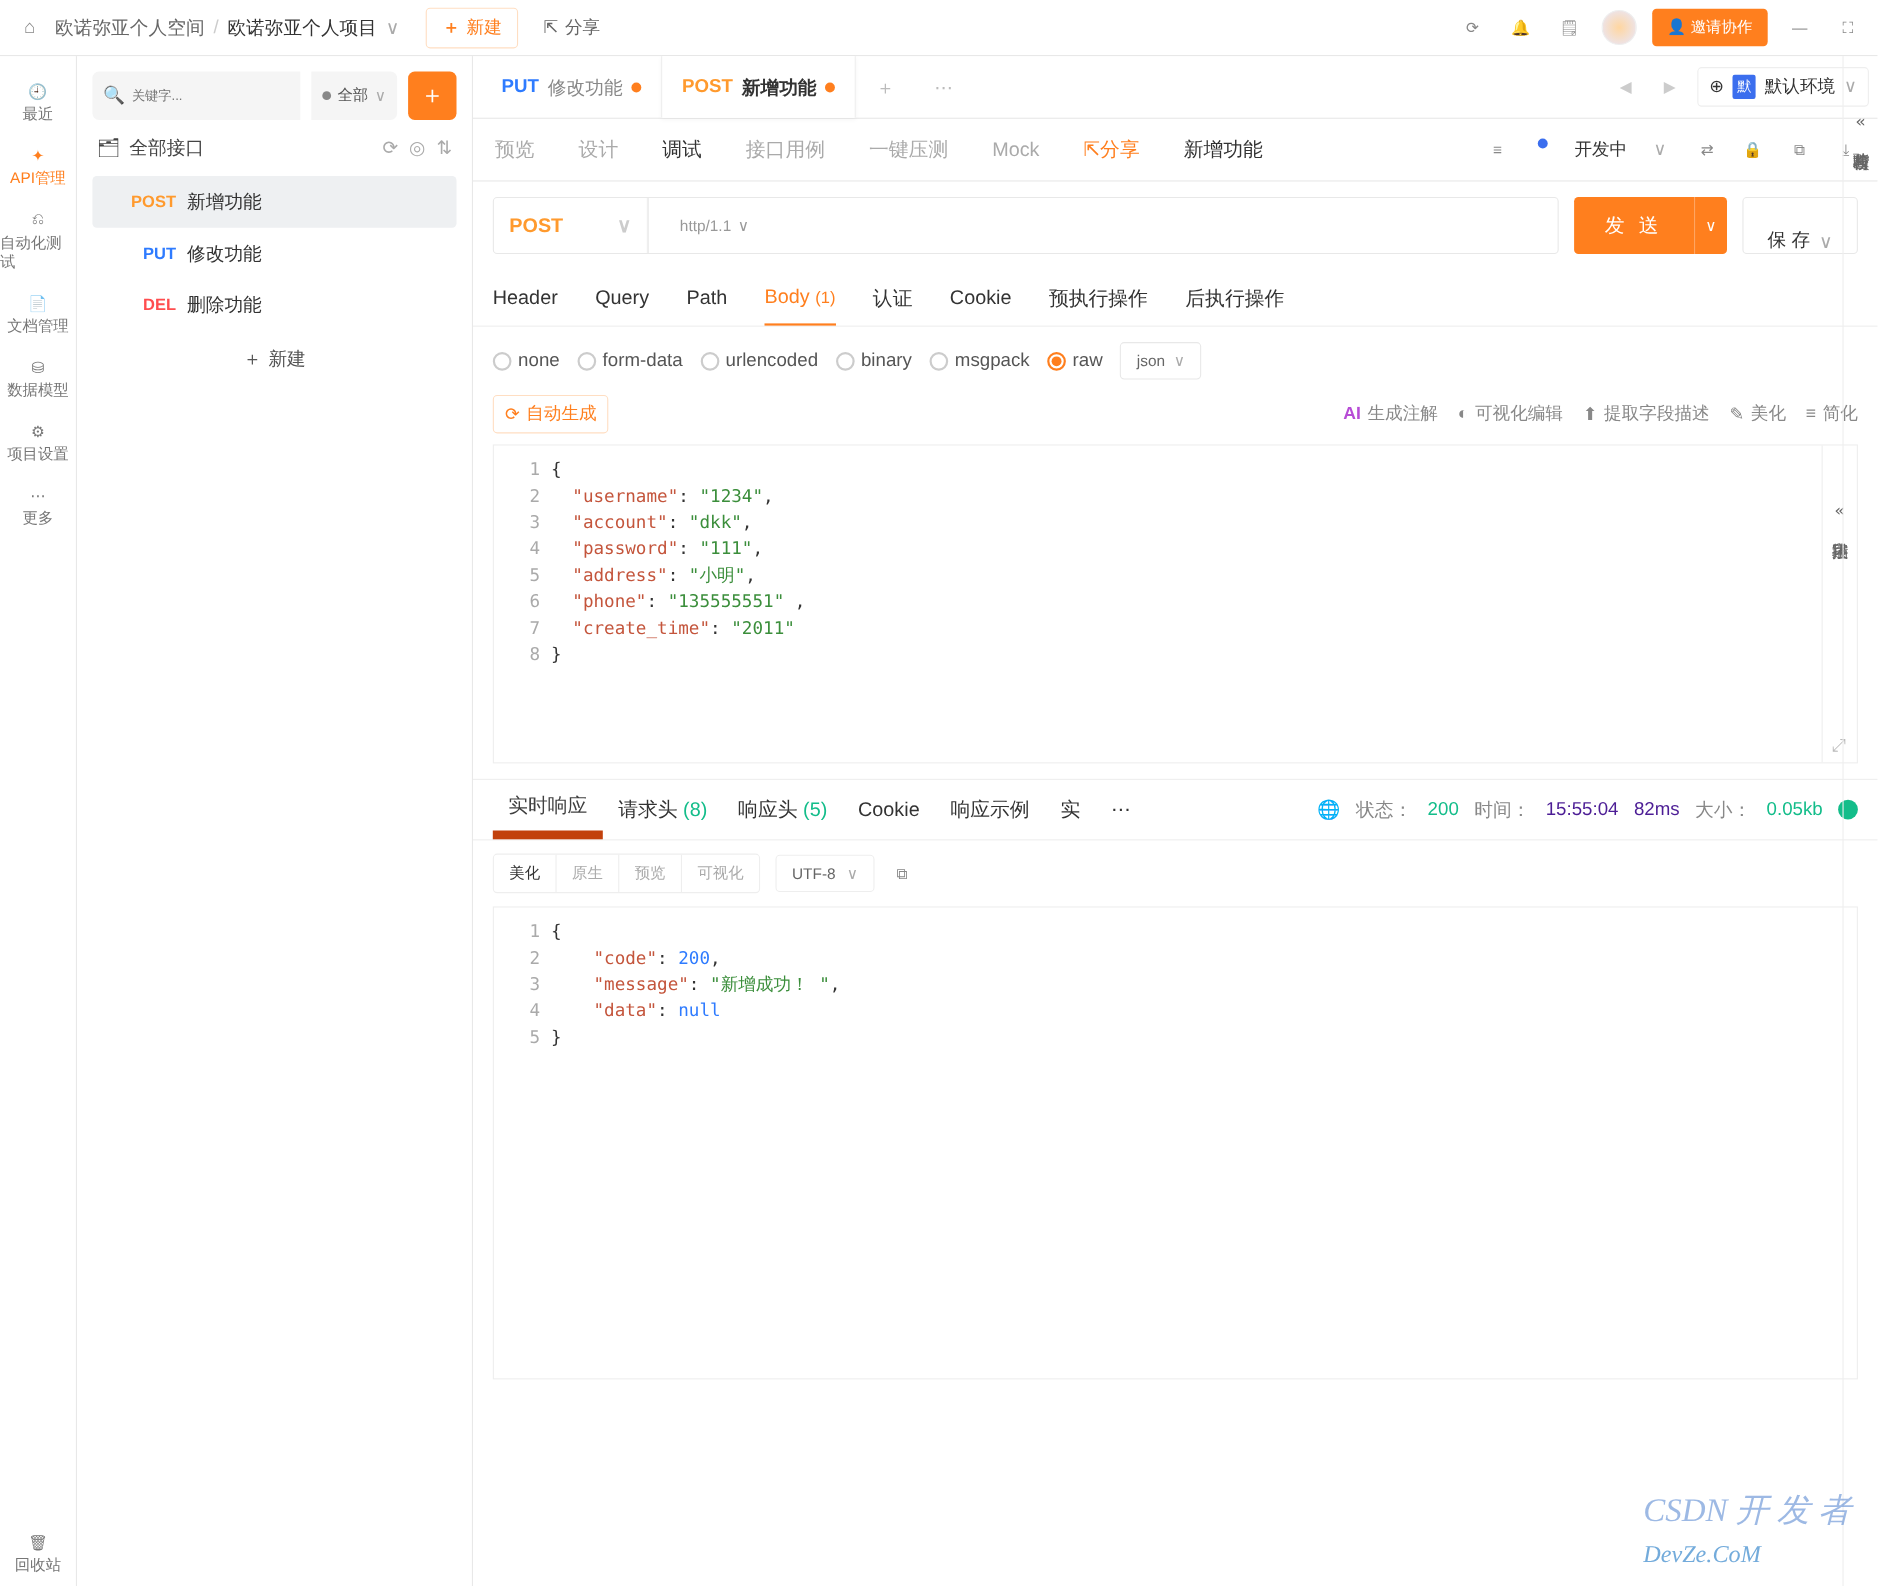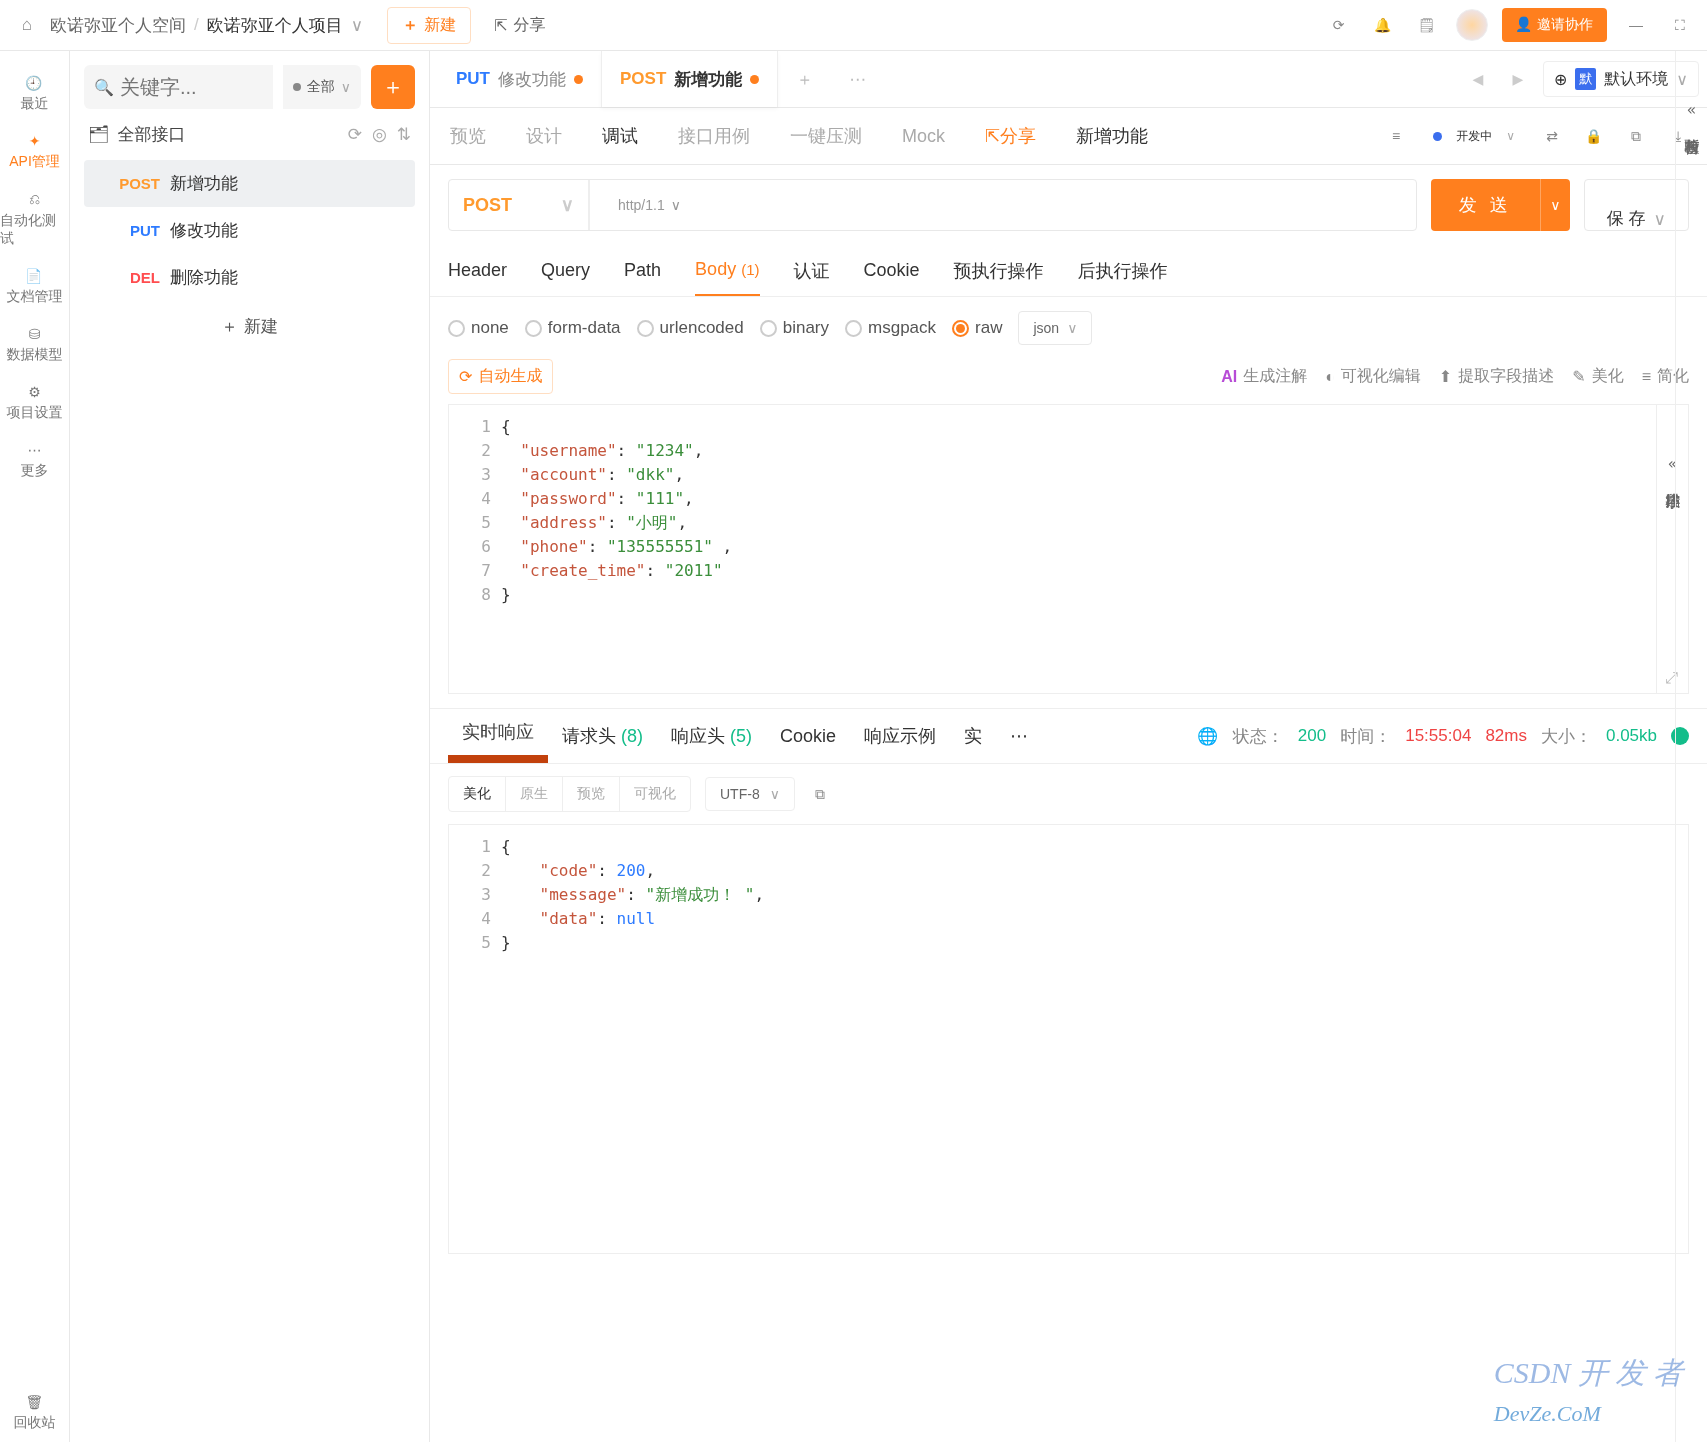--- a/index.html
+++ b/index.html
@@ -41,21 +41,21 @@
 .tab .m{ font-weight:700;}
 .dot{ width:9px; height:9px; border-radius:50%; background:#ff7f1e;}
 .tabs-right{ margin-left:auto; display:flex; align-items:center; gap:10px;}
 .env-sel{ display:flex; align-items:center; gap:8px; padding:6px 10px; border:1px solid #eee; border-radius:4px; font-size:16px;}
 .env-sel .m-badge{ background:#3b6eee; color:#fff; font-size:13px; padding:2px 4px; border-radius:2px;}
 .subtabs{ display:flex; align-items:center; height:57px; border-bottom:1px solid #e8e8e8;}
 .subtab{ padding:0 20px; height:100%; display:flex; align-items:center; cursor:pointer; color:#aaa; font-size:18px;}
 .subtab.active{ color:#333;}
 .subtab-share{ color:#ff7f1e;}
 .sub-right{ margin-left:auto; display:flex; align-items:center; gap:12px; padding-right:14px;}
-.status-sel{ display:flex; align-items:center; gap:14px; padding:6px 10px; font-size:12px;}
+.status-sel{ display:flex; gap:24px; padding:6px 10px; font-size:16px;}
 .status-dot{ width:9px;height:9px;border-radius:50%;background:#3b6eee;}
 .url-row{ display:flex; align-items:center; gap:14px; padding:14px 18px;}
 .url-box{ flex:1; display:flex; border:1px solid #e8e8e8; border-radius:4px; height:52px;}
 .method-sel{ width:140px; display:flex; align-items:center; justify-content:space-between; padding:0 14px; color:#ff9a2e; font-weight:700; border-right:1px solid #eee; font-size:18px;}
 .url-input{ flex:1; border:none; outline:none; padding:0 16px; font-size:18px; color:#333;}
 .proto-sel{ width:120px; display:flex; align-items:center; justify-content:center; gap:6px; color:#999; border-left:1px solid #eee;}
 .send-btn{ background:#ff7f1e; color:#fff; height:52px; border-radius:4px; display:flex;}
 .send-main{ padding:0 28px; display:flex; align-items:center; font-size:18px; letter-spacing:4px;}
 .send-drop{ border-left:1px solid rgba(255,255,255,.3); width:30px; display:flex; align-items:center; justify-content:center;}
 .save-btn{ height:52px; display:flex; align-items:flex-end; padding:0 22px; border:1px solid #e8e8e8; border-radius:4px; font-size:17px;}
@@ -80,21 +80,21 @@
 .code .s{ color:#c4553c;} .code .k{ color:#3b8e3b;} .code .n{ color:#2e7bff;}
 .right-rail{ position:absolute; right:0; top:0; bottom:0; width:32px; border-left:1px solid #eee; display:flex; flex-direction:column; align-items:center; gap:8px; padding-top:50px; font-size:15px; color:#666;}
 .right-rail .vtext{ writing-mode:vertical-rl;}
 .resp-tabs{ display:flex; align-items:center; height:56px; border-top:1px solid #eee; border-bottom:1px solid #eee; margin-top:14px; padding:0 18px; font-size:18px;}
 .resp-tab{ padding:0 14px; cursor:pointer;}
 .resp-tab.active{ color:#404040; border-bottom:8px solid #c2410c; height:100%; display:flex; align-items:center;text-align:center;}
 .resp-tab .cnt{ color:#13bd8a;}
 .resp-right{ margin-left:auto; display:flex; align-items:center; gap:14px; font-size:17px;}
 .resp-right .lab{ color:#888;}
 .resp-right .v200{ color:#13bd8a;}
-.resp-right .vtime{ color:#ef4444;}
+.resp-right .vtime{ color:#4c1d95;}
 .resp-right .vsize{ color:#13bd8a;}
 .circ-dl{ width:18px; height:18px; border-radius:50%; background:#13bd8a;}
 .resp-tools{ display:flex; align-items:center; gap:0; padding:12px 18px;}
 .seg{ display:flex; border:1px solid #eee; border-radius:4px;}
 .seg-item{ padding:8px 14px; color:#aaa; cursor:pointer; border-right:1px solid #eee;}
 .seg-item:last-child{border-right:none;}
 .seg-item.active{ color:#333;}
 .enc-sel{ margin-left:14px; border:1px solid #eee; border-radius:4px; padding:8px 14px; color:#666; display:flex; gap:10px;}
 .resp-editor{ border:1px solid #eee; margin:0 18px; height:430px; display:flex; font-family:Consolas,monospace; font-size:16px;}
 .watermark{ position:absolute; right:24px; bottom:14px; color:rgba(77,127,205,.55); font-style:italic; font-size:30px; font-family:Georgia,serif;}
@@ -170,21 +170,21 @@
     <div class="nav-item">
         <span>🗑</span>
         <span>回收站</span>
       </div>
   </div>
 
   <div class="side">
     <div class="side-top">
       <div class="search-wrap">
         <span style="color:#aaa">🔍</span>
-        <input style="border: none; background: none; outline: none; margin-left: 6px; font-size: 20px; width: 90px;" placeholder="关键字...">
+        <input style="border: none; background: none; outline: none; margin-left: 6px; font-size: 12px; width: 90px;" placeholder="关键字...">
       </div>
       <div class="filter-wrap">
         <span style="width:8px;height:8px;border-radius:50%;background:#888"></span>
         <span>全部</span>
         <span style="color:#aaa">∨</span>
       </div>
       <div class="add-btn">＋</div>
     </div>
     <div class="tree-head">
       <span>🗂</span>

